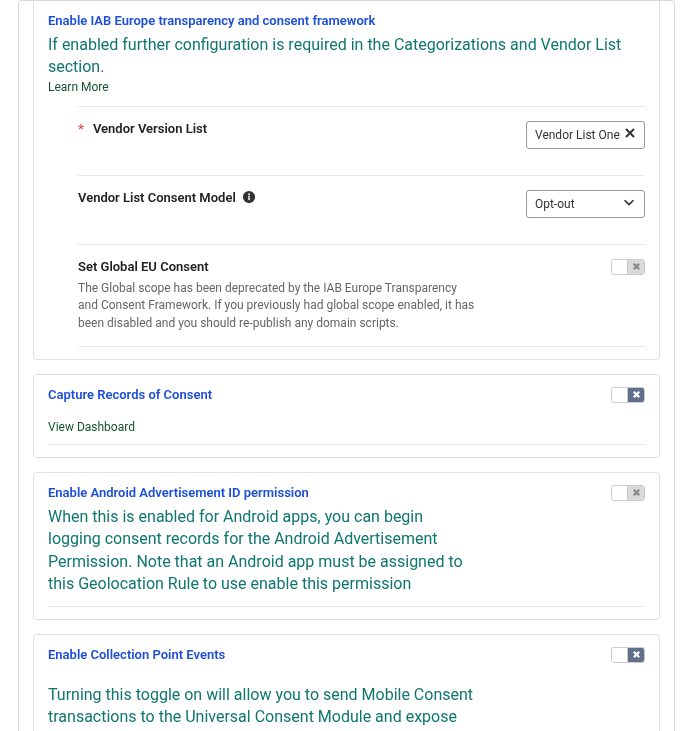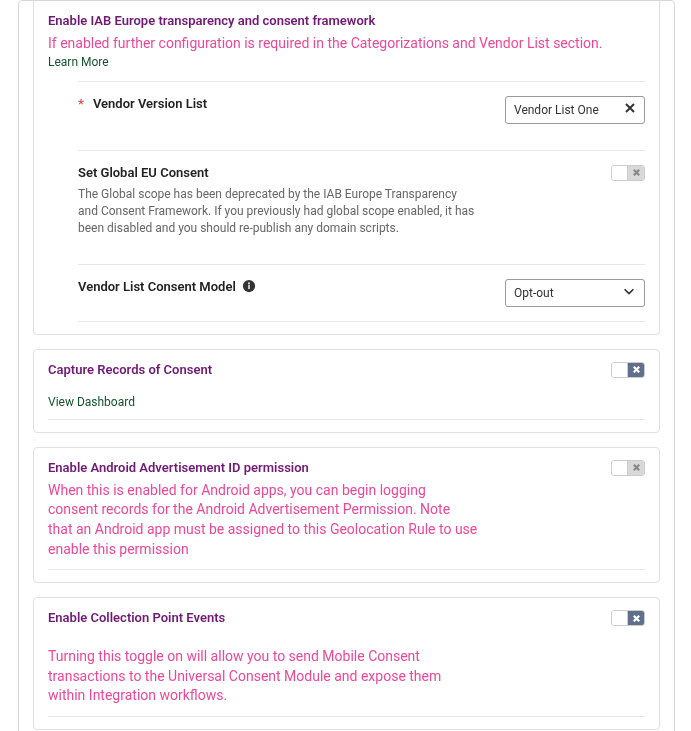--- a/index.html
+++ b/index.html
@@ -22,26 +22,26 @@
   border: 1px solid #e0e0e0;
   border-radius: 4px;
   margin: 0 14px 14px 14px;
   padding: 12px 14px;
   background: #fff;
 }
 .card:first-child { margin-top: 0; }
 .card h4 {
   font-size: 13px;
   font-weight: 600;
-  color: #701a75;
+  color: #1d4ed8;
   margin-bottom: 6px;
 }
 .card .desc {
-  font-size: 14px;
-  color: #ec4899;
+  font-size: 16px;
+  color: #0f766e;
   line-height: 1.4;
 }
 .link { color: #14532d; text-decoration: none; font-size: 12px; cursor: pointer; }
 .subrow {
   border-top: 1px solid #e8e8e8;
   margin-left: 30px;
   margin-top: 12px;
   padding-top: 14px;
   padding-bottom: 14px;
   display: flex;
@@ -55,21 +55,21 @@
 .req { color: #d9534f; font-weight: 700; margin-right: 3px; }
 .select-box {
   border: 1px solid #999;
   border-radius: 3px;
   background: #fff;
   height: 28px;
   display: flex;
   align-items: center;
   justify-content: space-between;
   padding: 0 8px;
-  width: 140px;
+  width: 119px;
   font-size: 12px;
   color: #333;
   cursor: pointer;
 }
 .select-box .sval { flex: 1; text-align: left; }
 .icon-svg { width: 14px; height: 14px; fill: none; stroke: #333; stroke-width: 2; flex-shrink: 0; }
 .icon-x { width: 12px; height: 12px; stroke: #333; stroke-width: 2; fill: none; }
 .toggle {
   width: 34px;
   height: 16px;
@@ -150,55 +150,55 @@
         <span>
           <svg class="icon-x" viewBox="0 0 12 12">
                 <path d="M2 2 L10 10 M10 2 L2 10"></path>
               </svg>
         </span>
       </div>
     </div>
 
     <div class="subrow">
       <div class="left">
+        <h5>
+          <span>Vendor List Consent Model</span>
+          <span class="info-icon">
+            <svg viewBox="0 0 16 16">
+                  <circle cx="8" cy="8" r="7" fill="#333"></circle>
+                  <circle cx="8" cy="4.8" r="1" fill="#fff"></circle>
+                  <rect x="7.2" y="6.5" width="1.6" height="5" fill="#fff"></rect>
+                </svg>
+          </span>
+        </h5>
+      </div>
+      <div class="select-box">
+        <span class="sval">Opt-out</span>
+        <span>
+          <svg class="icon-svg" viewBox="0 0 16 16">
+                <path d="M3 6 L8 11 L13 6"></path>
+              </svg>
+        </span>
+      </div>
+    </div>
+
+    <div class="subrow">
+      <div class="left">
         <h5>Set Global EU Consent</h5>
         <div class="sdesc">The Global scope has been deprecated by the IAB Europe Transparency and Consent Framework. If you previously had global scope enabled, it has been disabled and you should re-publish any domain scripts.</div>
       </div>
       <div class="toggle light">
         <div class="knob"></div>
         <div class="tx">
               <svg viewBox="0 0 10 10">
                 <path d="M2 2 L8 8 M8 2 L2 8"></path>
               </svg>
             </div>
       </div>
     </div>
-
-    <div class="subrow">
-      <div class="left">
-        <h5>
-          <span>Vendor List Consent Model</span>
-          <span class="info-icon">
-            <svg viewBox="0 0 16 16">
-                  <circle cx="8" cy="8" r="7" fill="#333"></circle>
-                  <circle cx="8" cy="4.8" r="1" fill="#fff"></circle>
-                  <rect x="7.2" y="6.5" width="1.6" height="5" fill="#fff"></rect>
-                </svg>
-          </span>
-        </h5>
-      </div>
-      <div class="select-box">
-        <span class="sval">Opt-out</span>
-        <span>
-          <svg class="icon-svg" viewBox="0 0 16 16">
-                <path d="M3 6 L8 11 L13 6"></path>
-              </svg>
-        </span>
-      </div>
-    </div>
   </div>
 
 
   <div class="card">
     <div class="hdr-row">
       <div class="hl">
         <h4>Capture Records of Consent</h4>
         <a class="link" style="display:inline-block;margin-top:12px;">View Dashboard</a>
       </div>
       <div class="hr">

